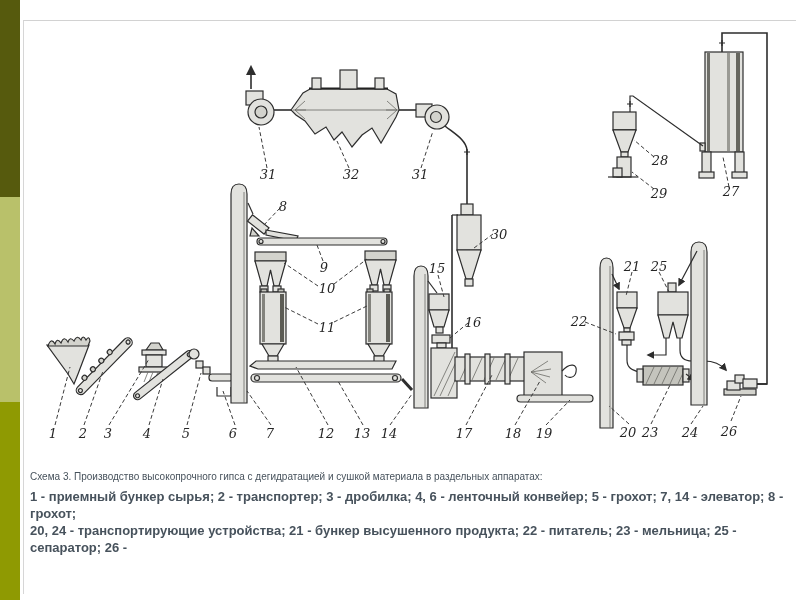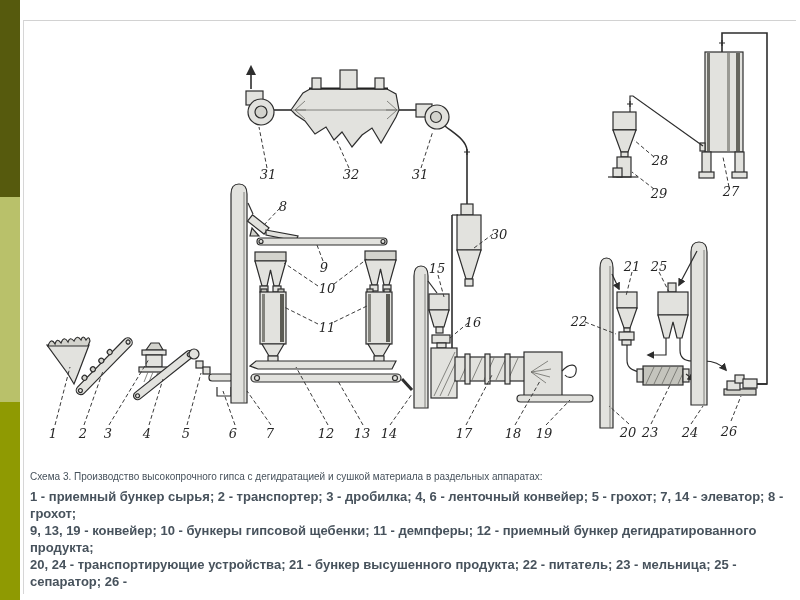--- a/index.html
+++ b/index.html
@@ -354,15 +354,14 @@
       <text x="499" y="239">30</text>
       <text x="268" y="179">31</text>
       <text x="351" y="179">32</text>
       <text x="420" y="179">31</text>
     </g>
 </svg>
 
 <div class="page-title">Схема 3. Производство высокопрочного гипса с дегидратацией и сушкой материала в раздельных аппаратах:</div>
 <div class="legend" id="legend">
     <div class="legend-line">1 - приемный бункер сырья; 2 - транспортер; 3 - дробилка; 4, 6 - ленточный конвейер; 5 - грохот; 7, 14 - элеватор; 8 - грохот;</div>
-    <div class="legend-line">9, 13, 19 - конвейер; 10 - бункеры гипсовой щебенки; 11 - демпферы; 12 - приемный бункер дегидратированного продукта;</div>
     <div class="legend-line">20, 24 - транспортирующие устройства; 21 - бункер высушенного продукта; 22 - питатель; 23 - мельница; 25 - сепаратор; 26 -</div>
   </div>
 
 </body></html>

